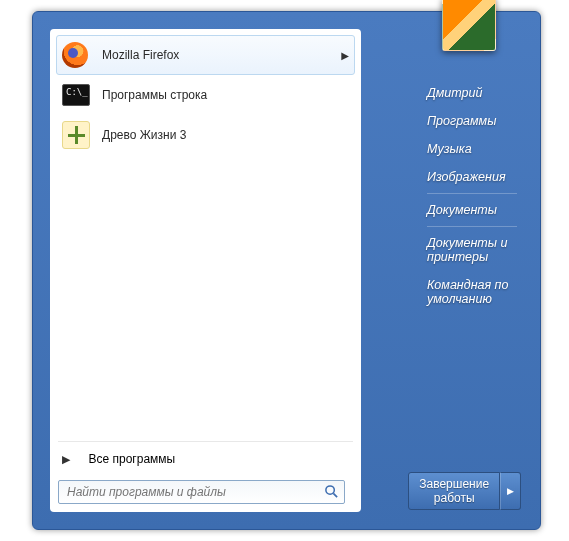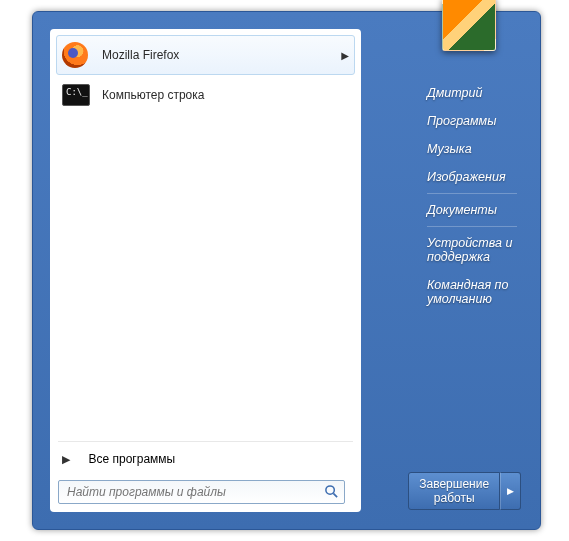--- a/index.html
+++ b/index.html
@@ -214,23 +214,29 @@
             <span class="ico-firefox"></span>
           </span>
         <span class="program-label">Mozilla Firefox</span>
         <span class="arrow">▶</span>
       </div>
 
       <div class="program-item">
         <span class="program-icon">
             <span class="ico-cmd">C:\_</span>
           </span>
-        <span class="program-label">Компьютер строка</span>
+        <span class="program-label">Программы строка</span>
       </div>
 
+      <div class="program-item">
+        <span class="program-icon">
+            <span class="ico-tree"></span>
+          </span>
+        <span class="program-label">Древо Жизни 3</span>
+      </div>
 
     </div>
 
     <div class="separator"></div>
 
     <div class="all-programs">
       <span class="arrow">▶</span>
       <span>Все программы</span>
     </div>
 
@@ -250,21 +256,21 @@
 
     <div class="right-items">
       <div class="right-item">Дмитрий</div>
       <div id="right-dynamic">
           <div class="right-item">Программы</div>
           <div class="right-item">Музыка</div>
           <div class="right-item">Изображения</div>
           <div class="right-sep"></div>
           <div class="right-item">Документы</div>
           <div class="right-sep"></div>
-          <div class="right-item">Устройства и поддержка</div>
+          <div class="right-item">Документы и принтеры</div>
           <div class="right-item">Командная по умолчанию</div>
         </div>
     </div>
 
     <div class="shutdown-row">
       <button class="shutdown-btn">Завершение работы</button>
       <button class="shutdown-arrow">▶</button>
     </div>
   </div>
 

